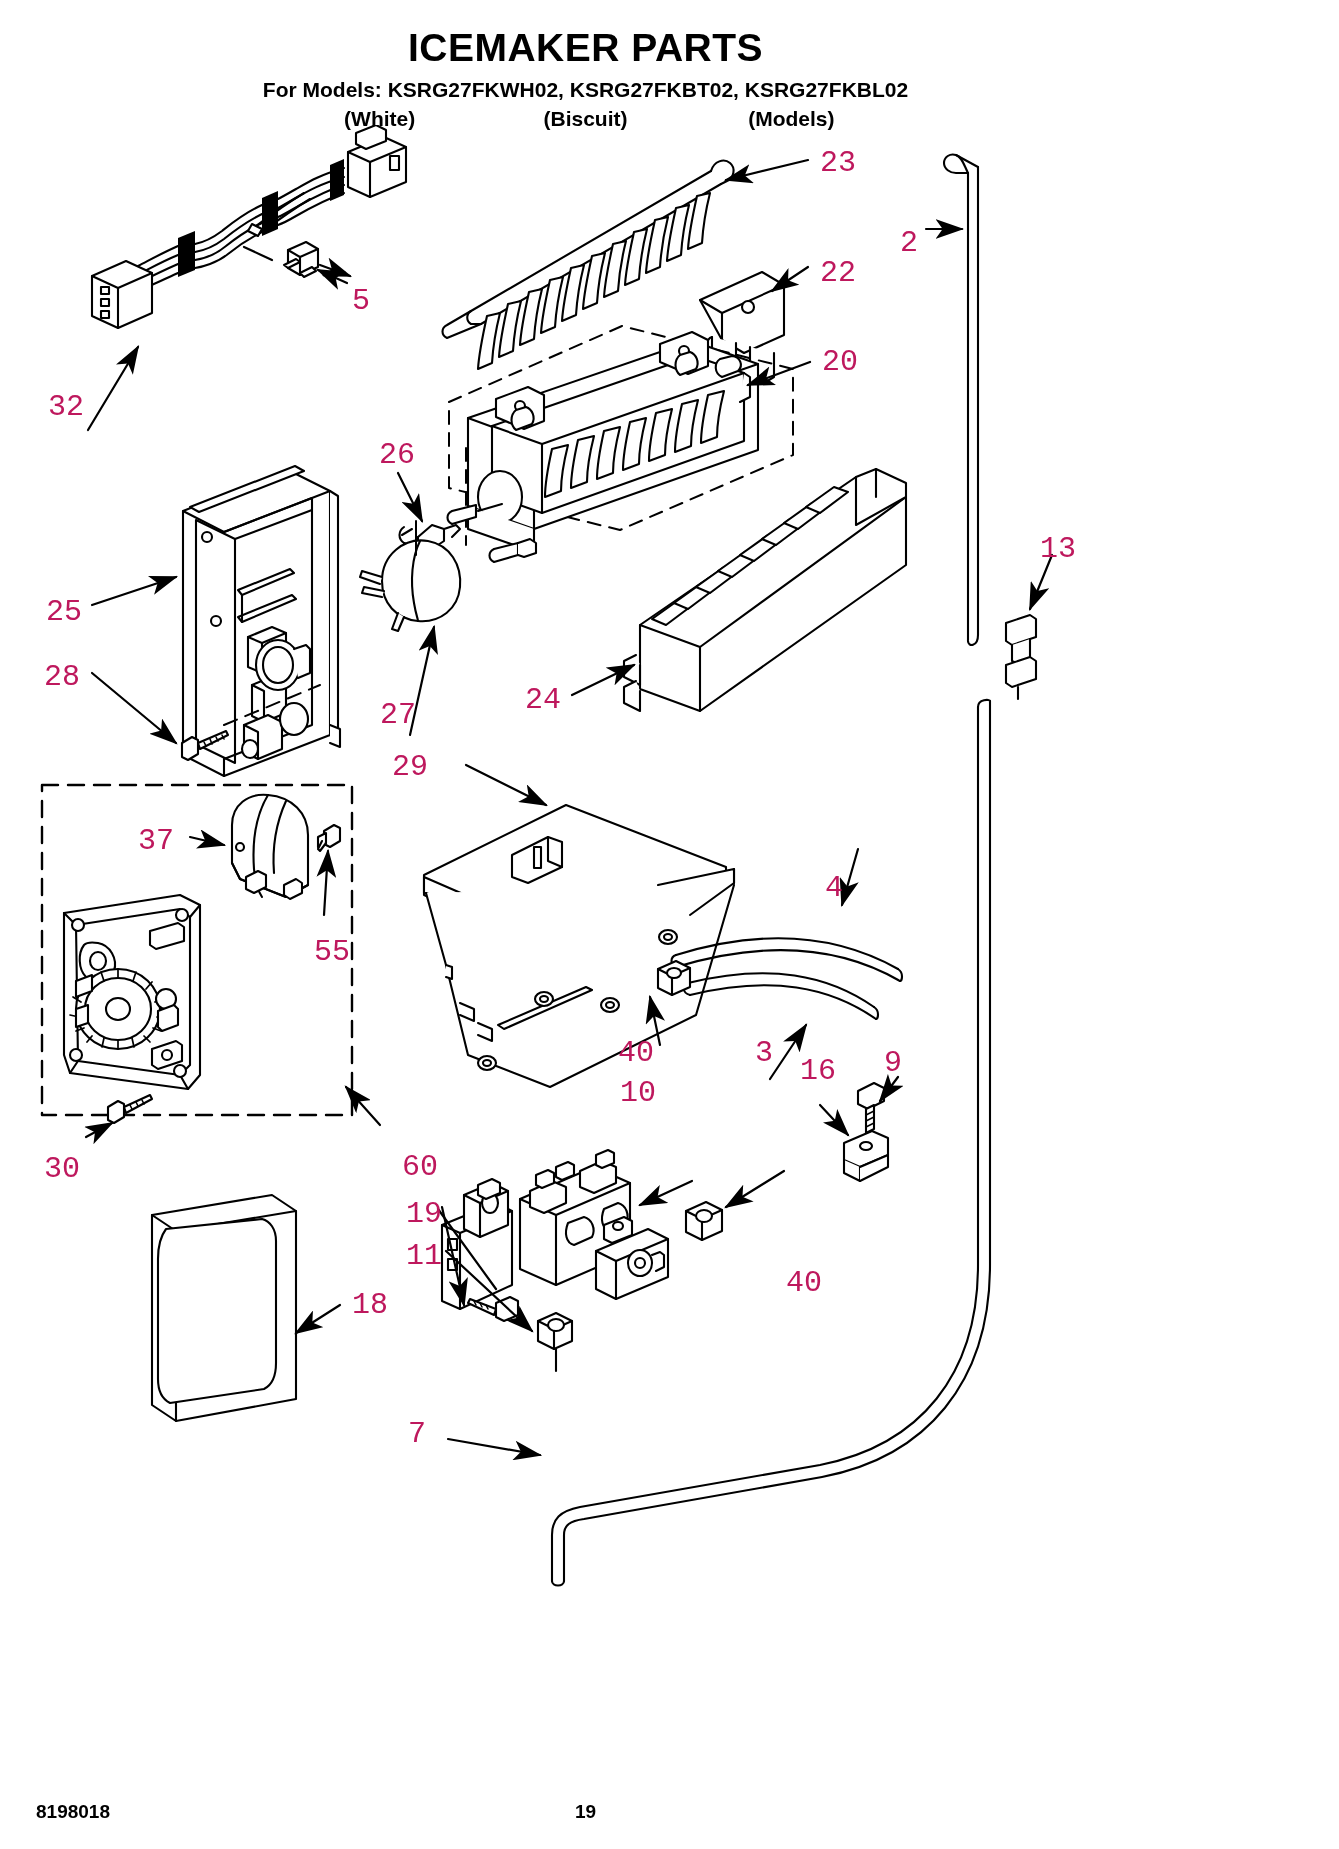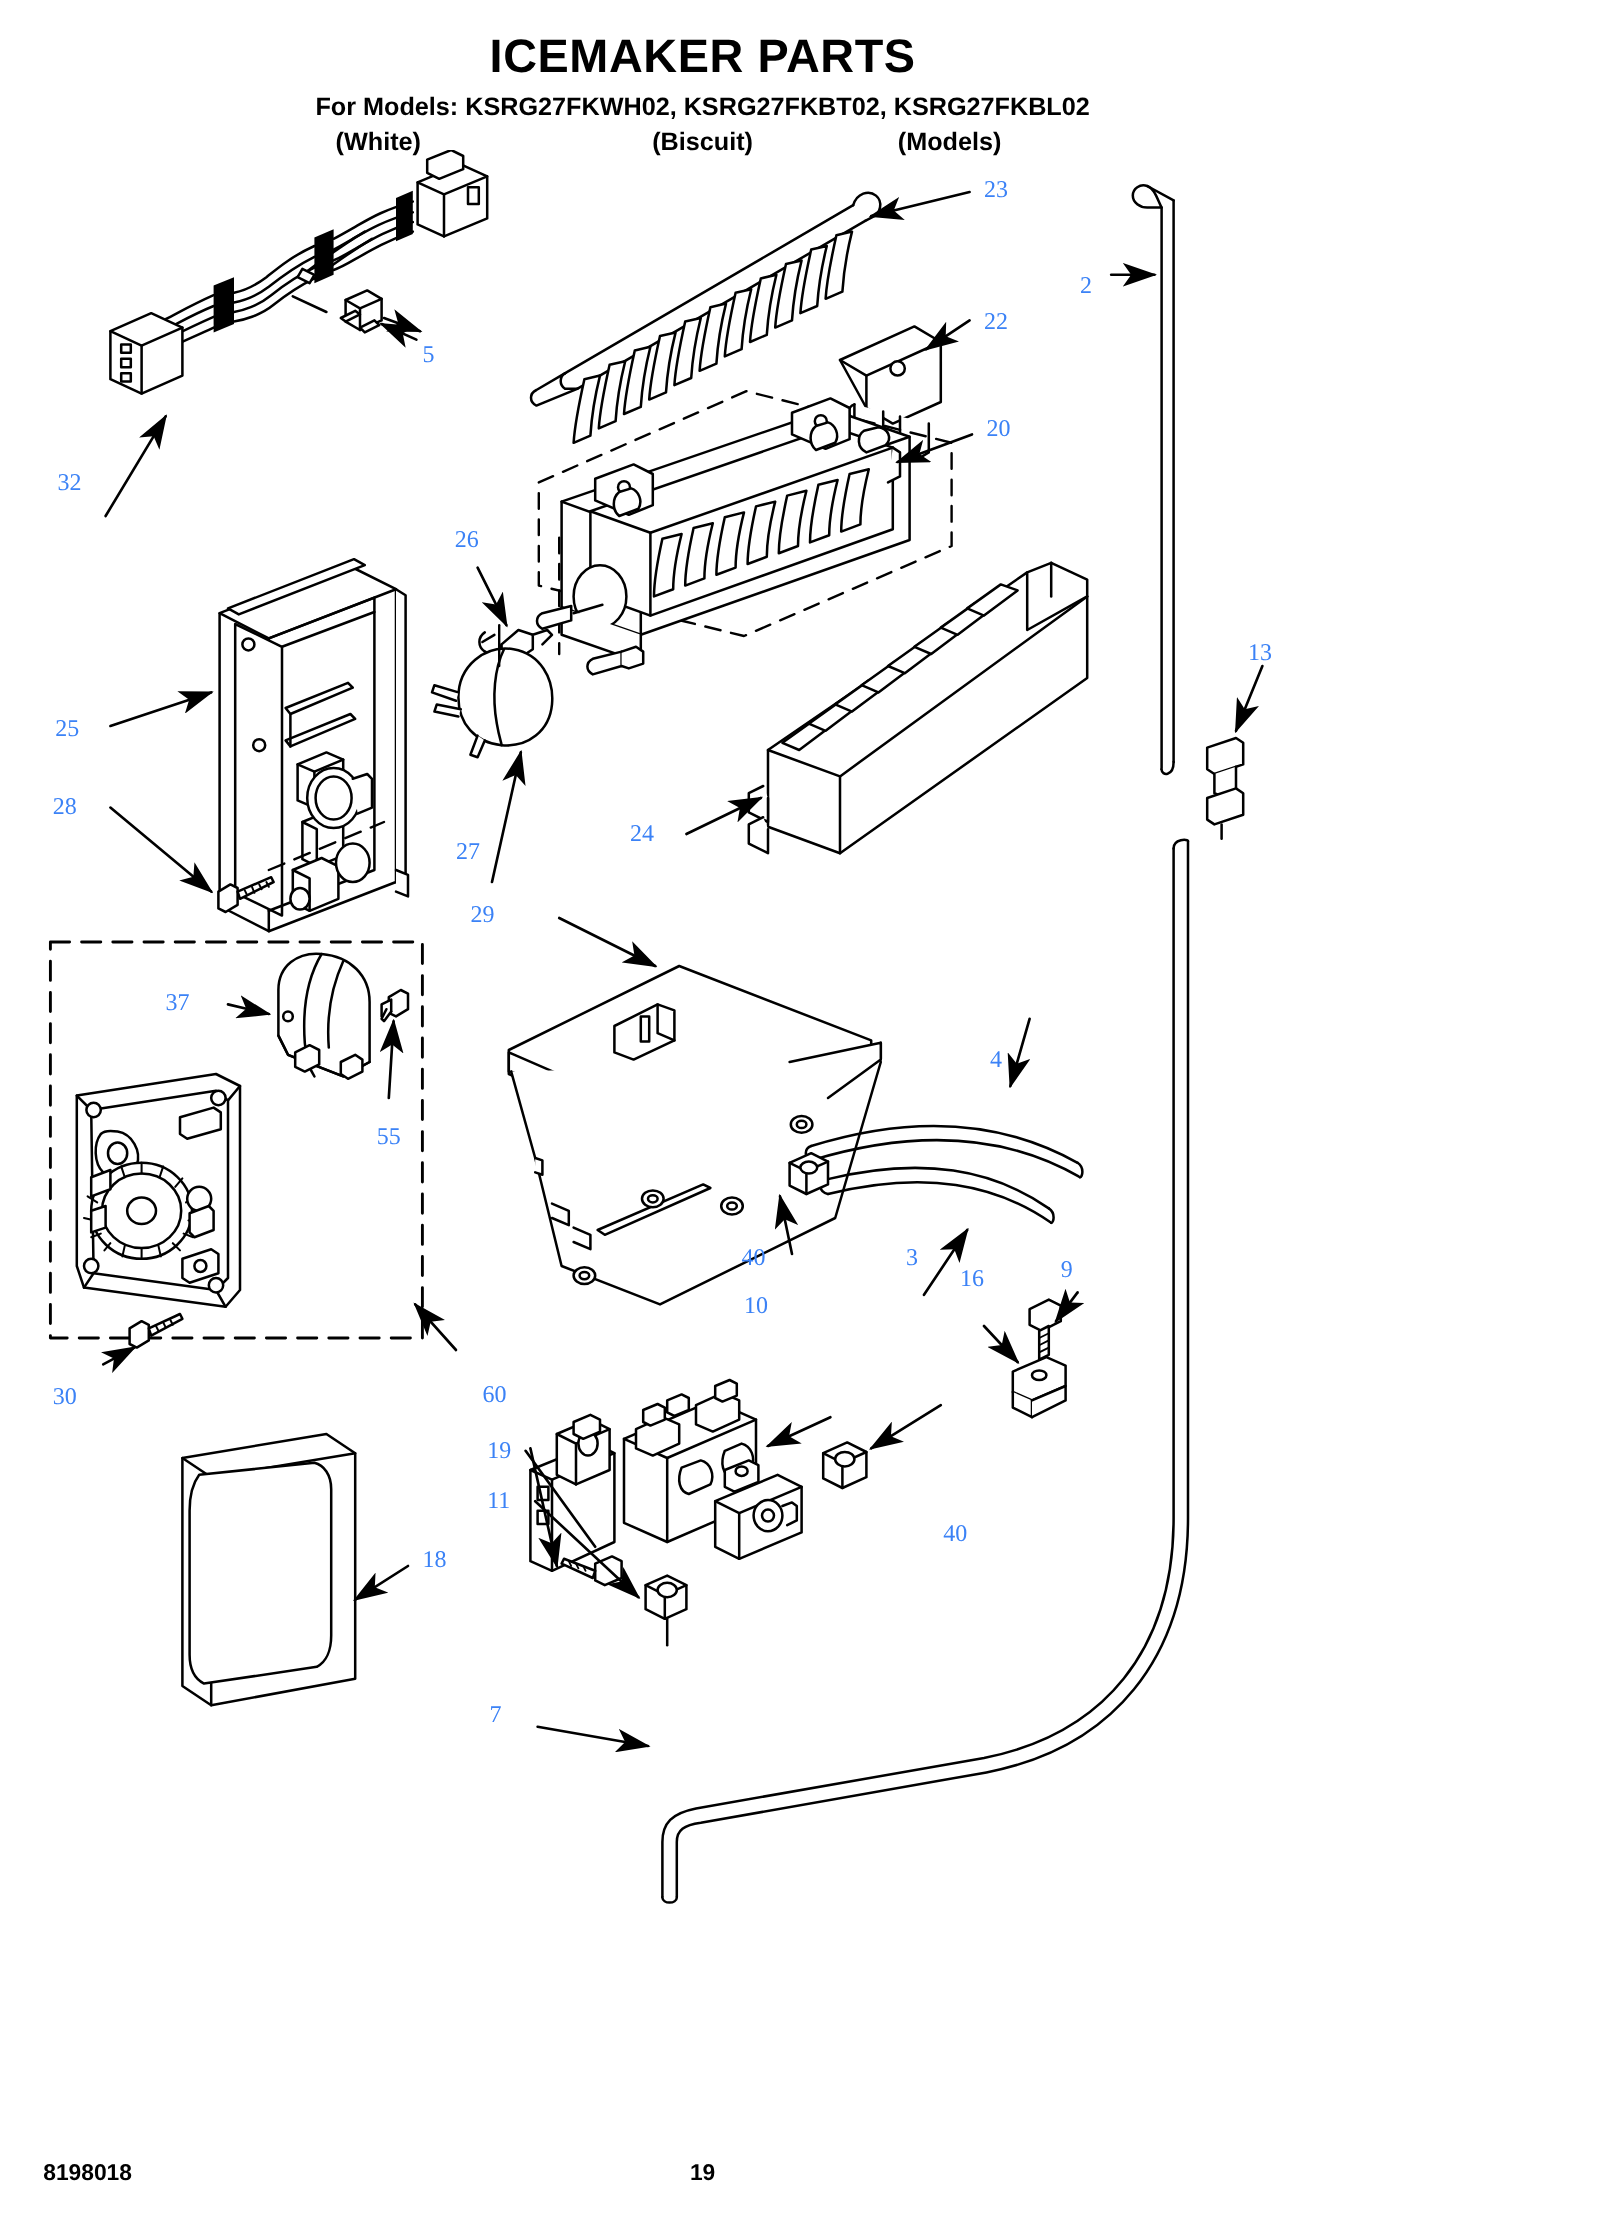--- a/index.html
+++ b/index.html
@@ -35,21 +35,21 @@
     margin-top:8px;
     line-height:1.2;
   }
   #colors-line{
     font-size:21px;
     font-weight:bold;
     margin-top:4px;
     line-height:1.2;
   }
   #colors-line span{display:inline-block;}
-  .col-w{width:200px;text-align:left;}
+  .col-w{width:200px;text-align:center;}
   .col-b{width:200px;text-align:center;}
   .col-k{width:200px;text-align:center;}
 
   
   #footer{
     position:absolute;
     left:0; right:0; bottom:22px;
     height:26px;
     font-size:19px;
     font-weight:bold;
@@ -62,24 +62,24 @@
     position:absolute;
     top:125px; left:0;
     width:1339px;
     height:1640px;
   }
   #drawing svg{display:block;}
 
   
   .callout{
     position:absolute;
-    font-size:20px;
+    font-size:30px;
     font-weight:normal;
-    font-family:Liberation Serif, serif;
-    color:#3b82f6;
+    font-family:Liberation Mono, monospace;
+    color:#be185d;
     line-height:1;
     white-space:nowrap;
     letter-spacing:0px;
   }
 </style>
 </head>
 <body>
 
 <div id="page">
 

